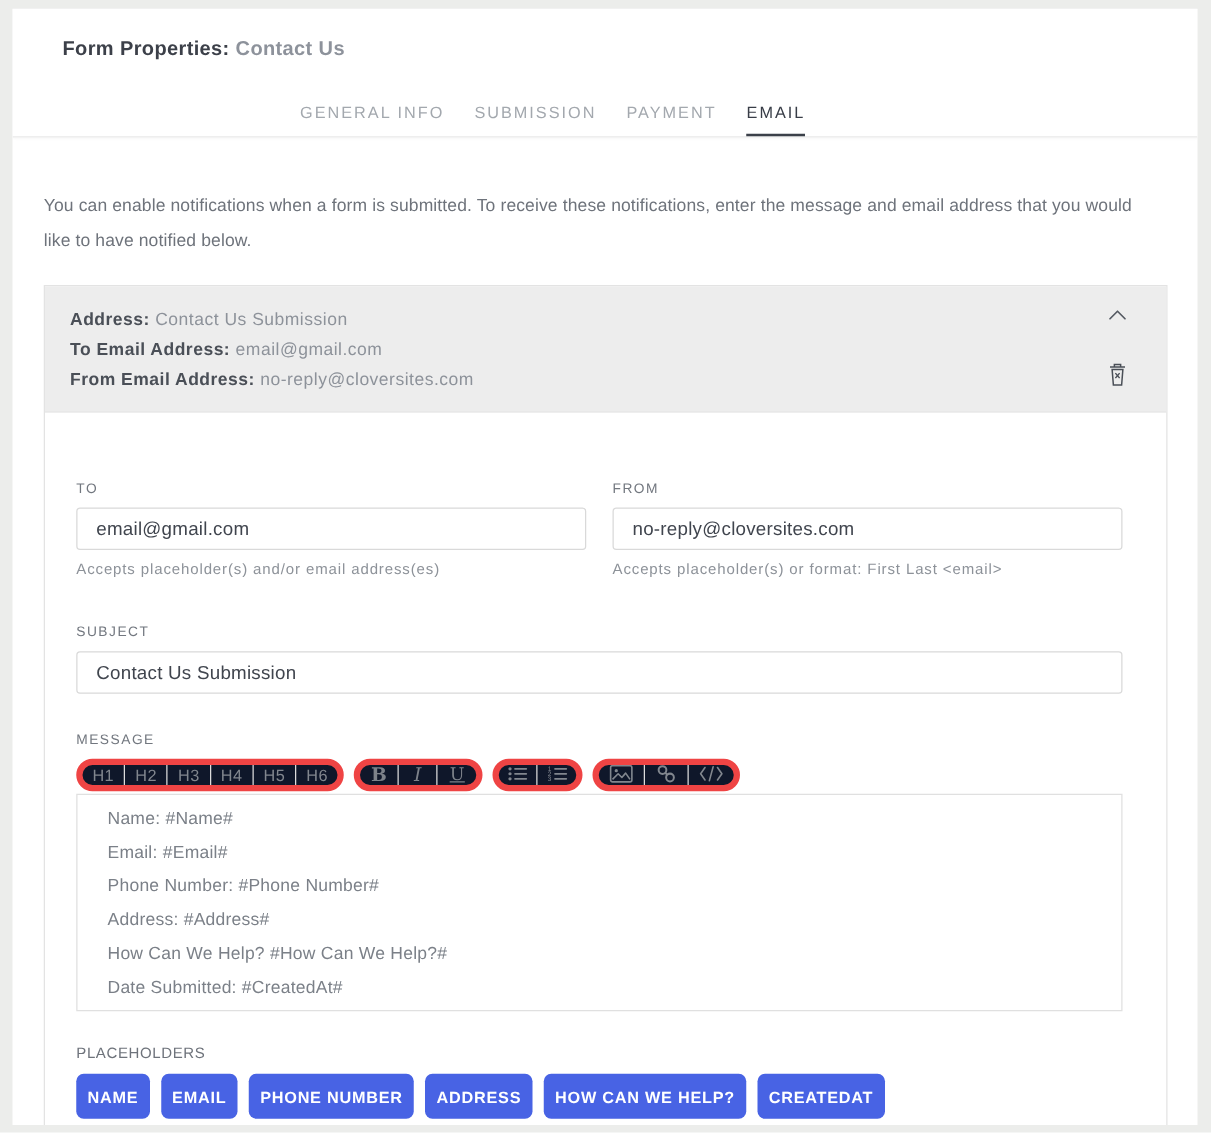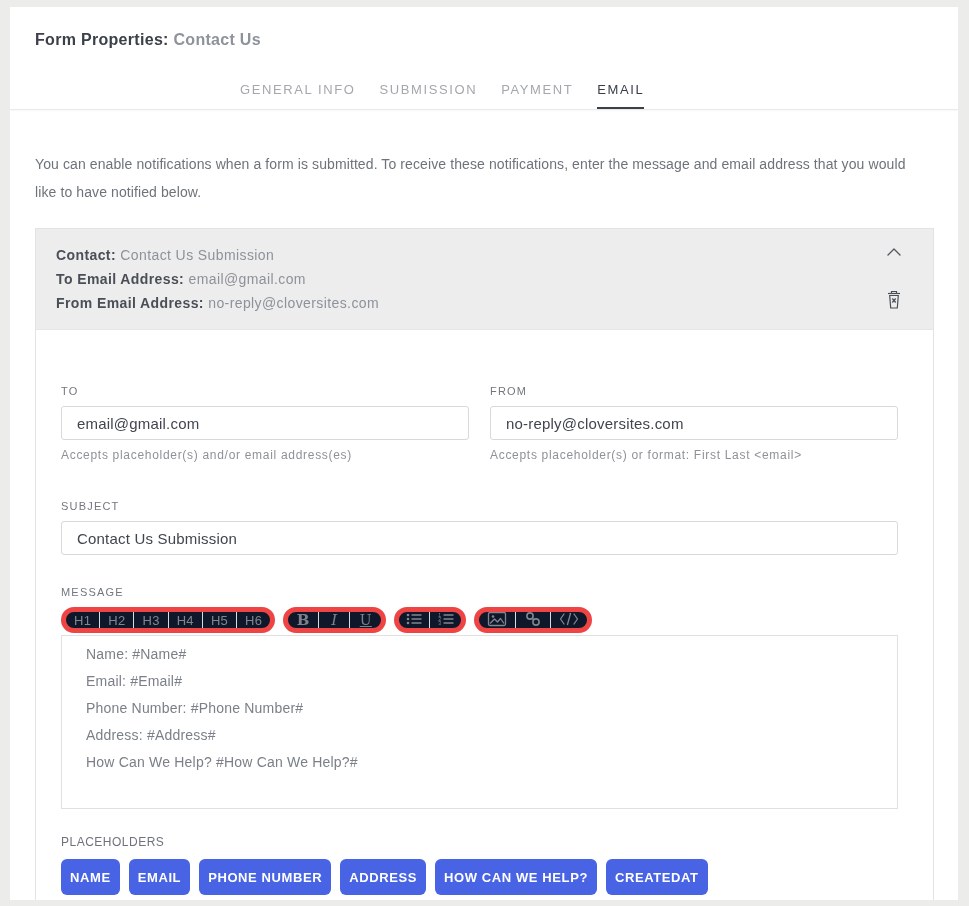--- a/index.html
+++ b/index.html
@@ -14,21 +14,21 @@
     position:absolute; left:10px; top:7px; width:948px; bottom:6px;
     background:#ffffff; overflow:hidden;
   }
   
   .modal-header {
     position:relative; height:103px;
     border-bottom:1px solid #e9e9e9;
     box-shadow:0 1px 2px rgba(0,0,0,0.03);
     background:#fff;
   }
-  .page-title { position:absolute; left:25px; top:24px; font-size:16px; letter-spacing:0.3px; font-weight:600; }
+  .page-title { position:absolute; left:40px; top:24px; font-size:16px; letter-spacing:0.3px; font-weight:600; }
   .page-title .t-label { color:#3c4049; }
   .page-title .t-value { color:#8d929b; }
   .tabs { position:absolute; left:230px; bottom:0; display:flex; gap:24px; }
   .tab {
     font-size:13px; letter-spacing:1.6px; font-weight:500; color:#a3a8ae;
     padding-bottom:12px; cursor:pointer; background:none; border:none;
     font-family:"Liberation Sans", sans-serif;
   }
   .tab.active { color:#383d47; border-bottom:2px solid #3b4049; padding-bottom:10px; }
   
@@ -111,21 +111,21 @@
       <button class="tab active">EMAIL</button>
     </div>
   </div>
 
   <p class="description">You can enable notifications when a form is submitted. To receive these notifications, enter the message and email address that you would like to have notified below.</p>
 
   <div class="card">
 
     <div class="card-summary">
       <div class="summary-row">
-        <span class="s-label">Contact:</span>
+        <span class="s-label">Address:</span>
         <span class="s-value">Contact Us Submission</span>
       </div>
       <div class="summary-row">
         <span class="s-label">To Email Address:</span>
         <span class="s-value">email@gmail.com</span>
       </div>
       <div class="summary-row">
         <span class="s-label">From Email Address:</span>
         <span class="s-value">no-reply@cloversites.com</span>
       </div>
@@ -256,20 +256,21 @@
             </button>
           </div>
         </div>
 
         <div class="editor" contenteditable="true" spellcheck="false" style="">
           <div>Name: #Name#</div>
           <div>Email: #Email#</div>
           <div>Phone Number: #Phone Number#</div>
           <div>Address: #Address#</div>
           <div>How Can We Help? #How Can We Help?#</div>
+          <div>Date Submitted: #CreatedAt#</div>
         </div>
       </div>
 
       <div class="placeholders-block">
         <div class="ph-label">PLACEHOLDERS</div>
         <div class="ph-buttons">
           <button class="ph-btn">NAME</button>
           <button class="ph-btn">EMAIL</button>
           <button class="ph-btn">PHONE NUMBER</button>
           <button class="ph-btn">ADDRESS</button>

